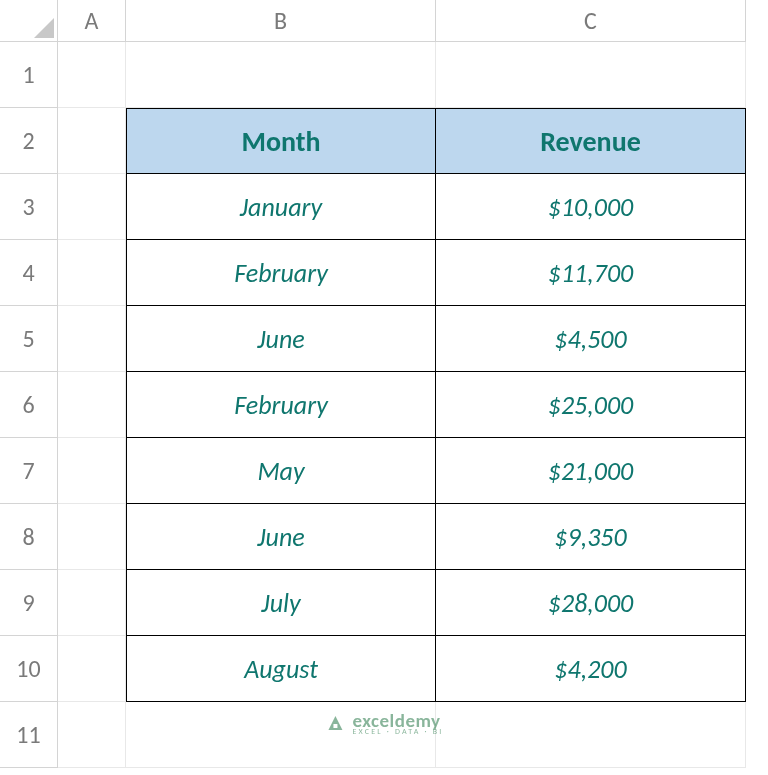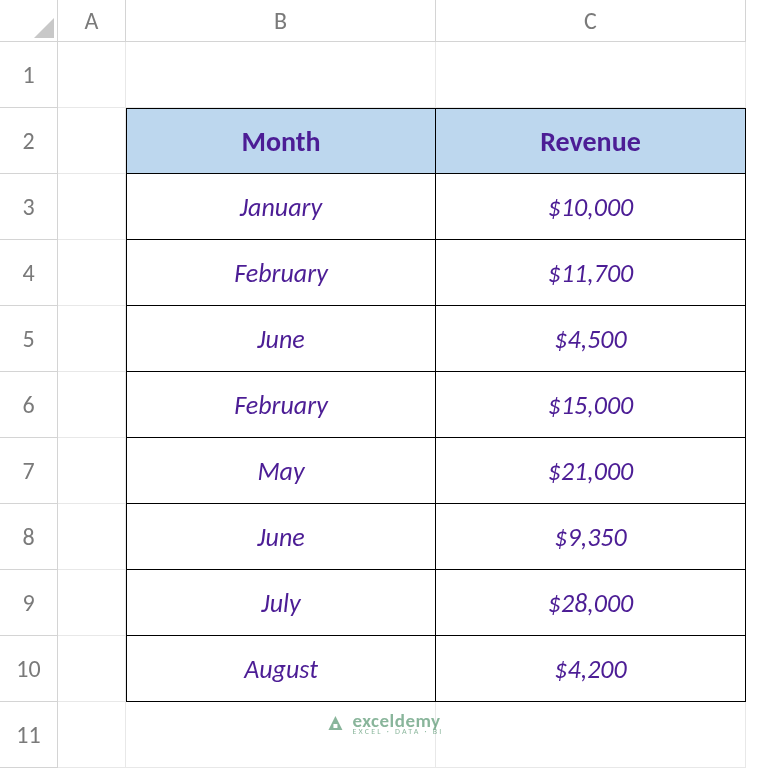--- a/index.html
+++ b/index.html
@@ -44,21 +44,21 @@
     border-right: 1px solid #d4d4d4;
     border-bottom: 1px solid #d4d4d4;
   }
   .cell {
     border-right: 1px solid #e8e8e8;
     border-bottom: 1px solid #e8e8e8;
     display: flex;
     align-items: center;
     justify-content: center;
     font-size: 26px;
-    color: #4c1d95;
+    color: #0f766e;
     background: #fff;
   }
   .data-cell {
     border: 1px solid #000;
   }
   .header-cell {
     background: #bdd7ee;
     font-weight: 700;
     border: 1px solid #000;
     font-size: 28px;
@@ -126,21 +126,21 @@
   <div class="cell data-cell right below">$11,700</div>
 
   <div class="rowhead">5</div>
   <div class="cell"></div>
   <div class="cell data-cell left below">June</div>
   <div class="cell data-cell right below">$4,500</div>
 
   <div class="rowhead">6</div>
   <div class="cell"></div>
   <div class="cell data-cell left below">February</div>
-  <div class="cell data-cell right below">$15,000</div>
+  <div class="cell data-cell right below">$25,000</div>
 
   <div class="rowhead">7</div>
   <div class="cell"></div>
   <div class="cell data-cell left below">May</div>
   <div class="cell data-cell right below">$21,000</div>
 
   <div class="rowhead">8</div>
   <div class="cell"></div>
   <div class="cell data-cell left below">June</div>
   <div class="cell data-cell right below">$9,350</div>

